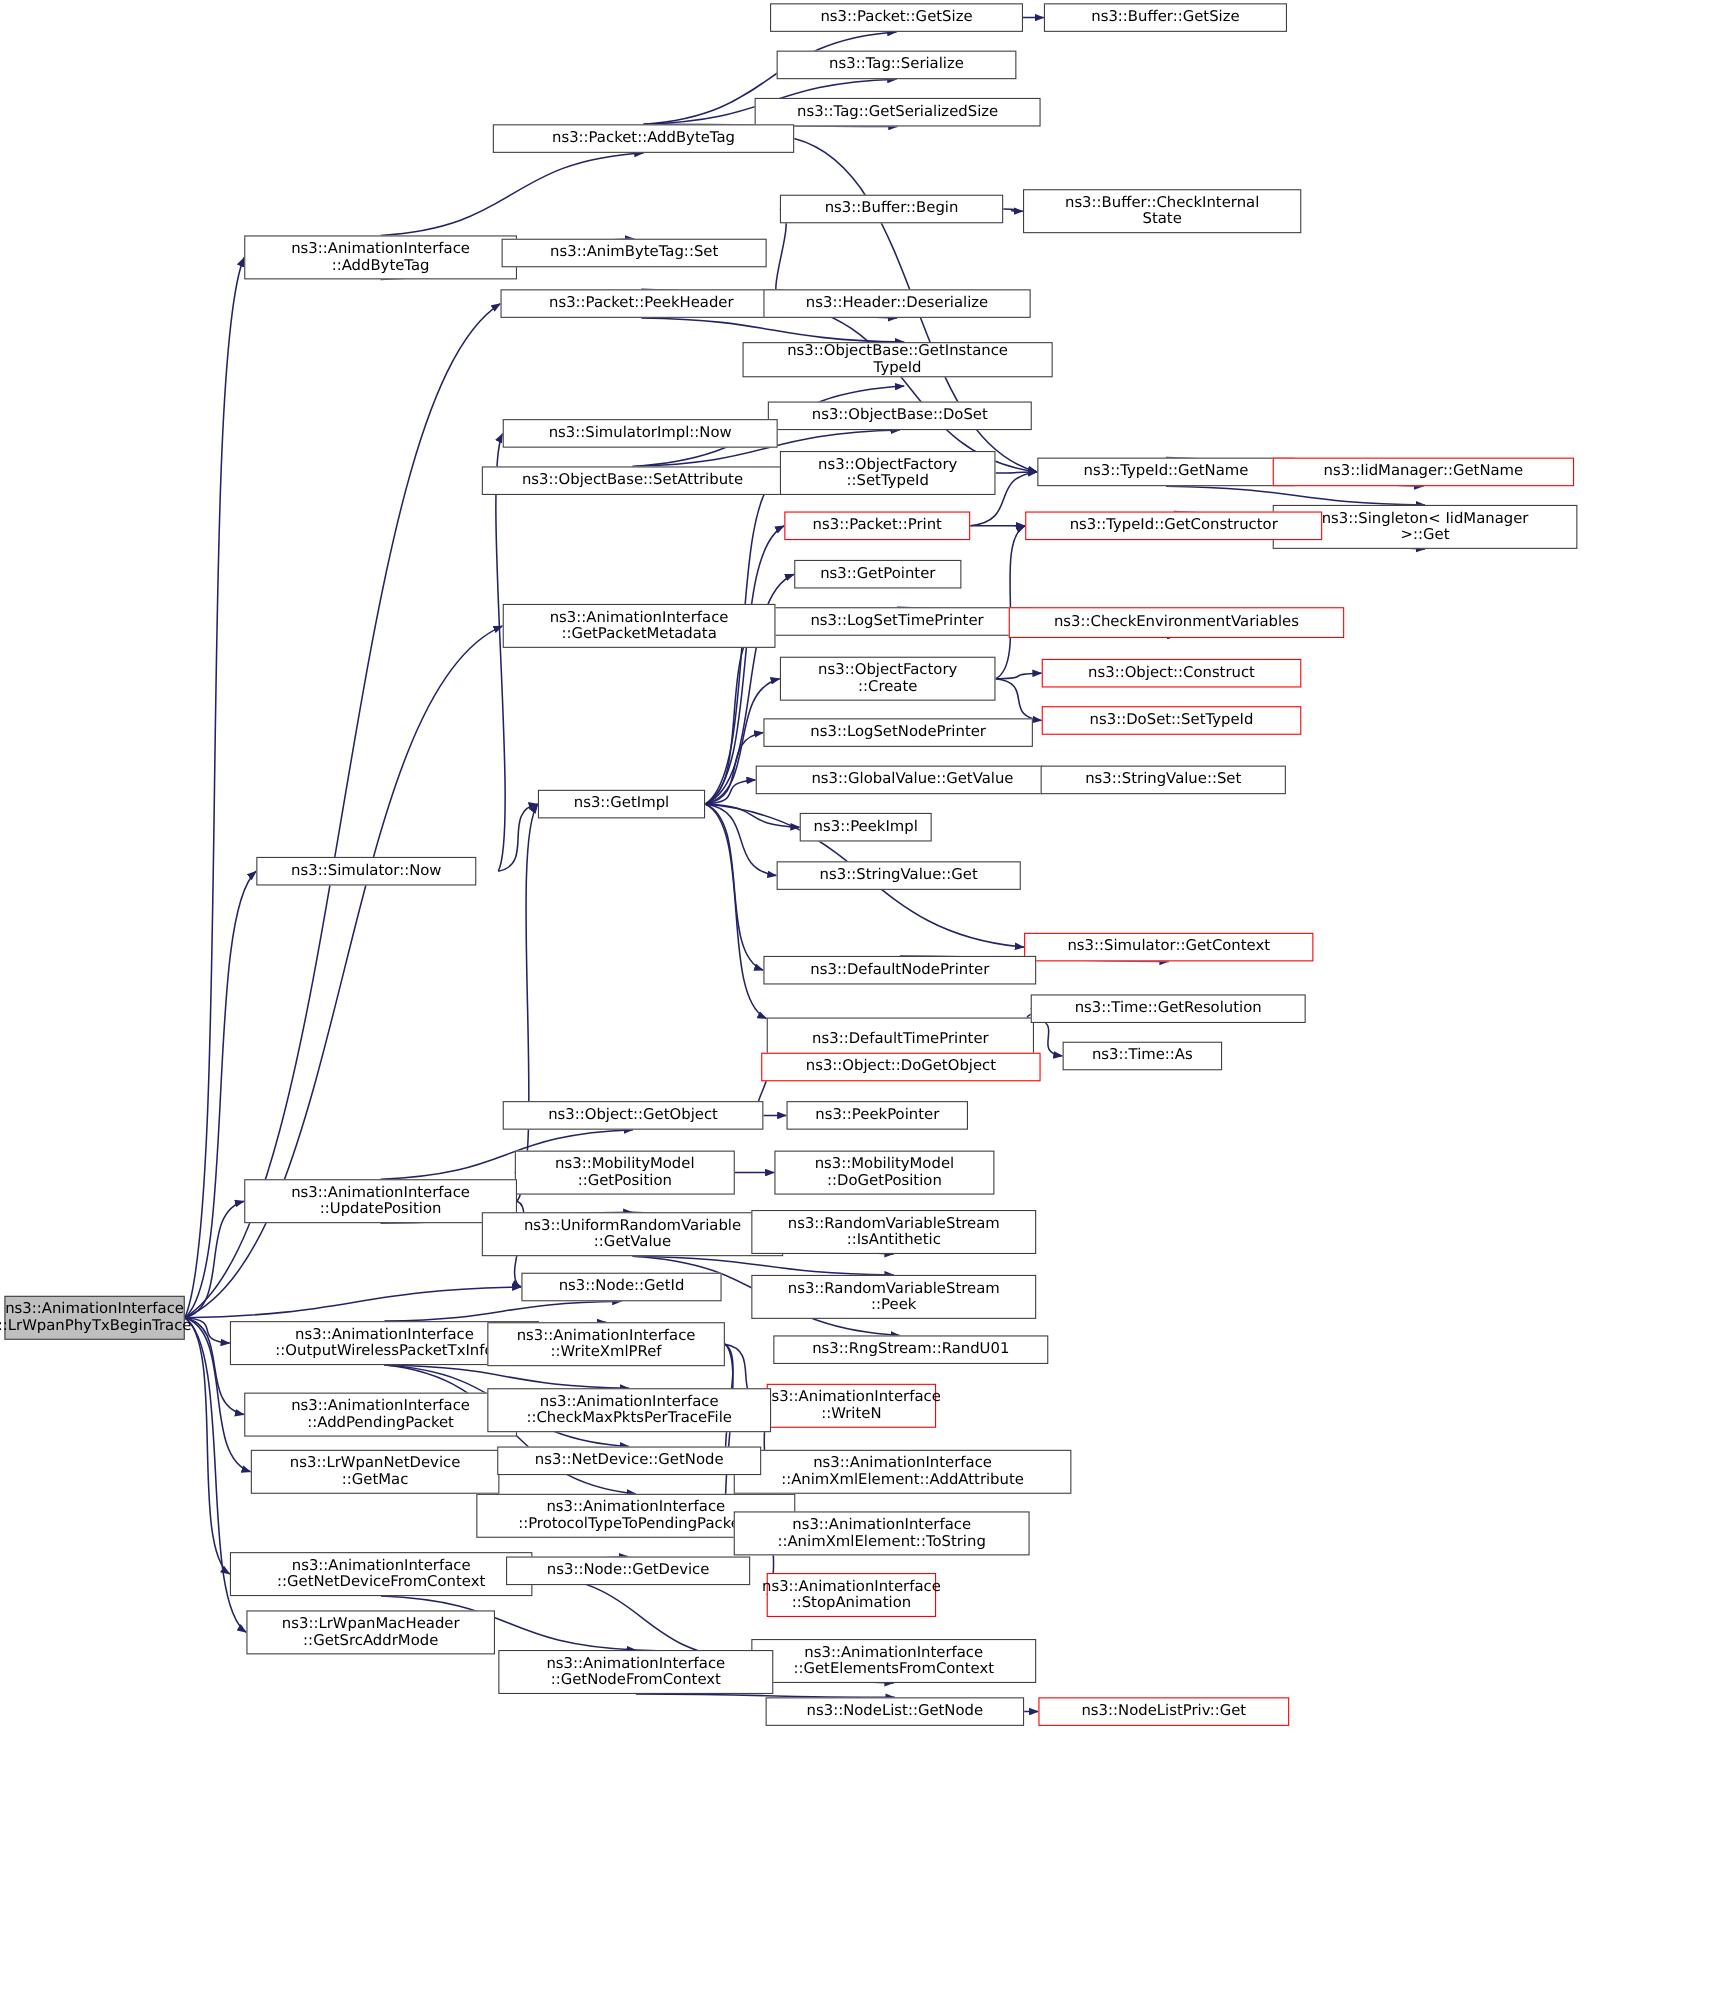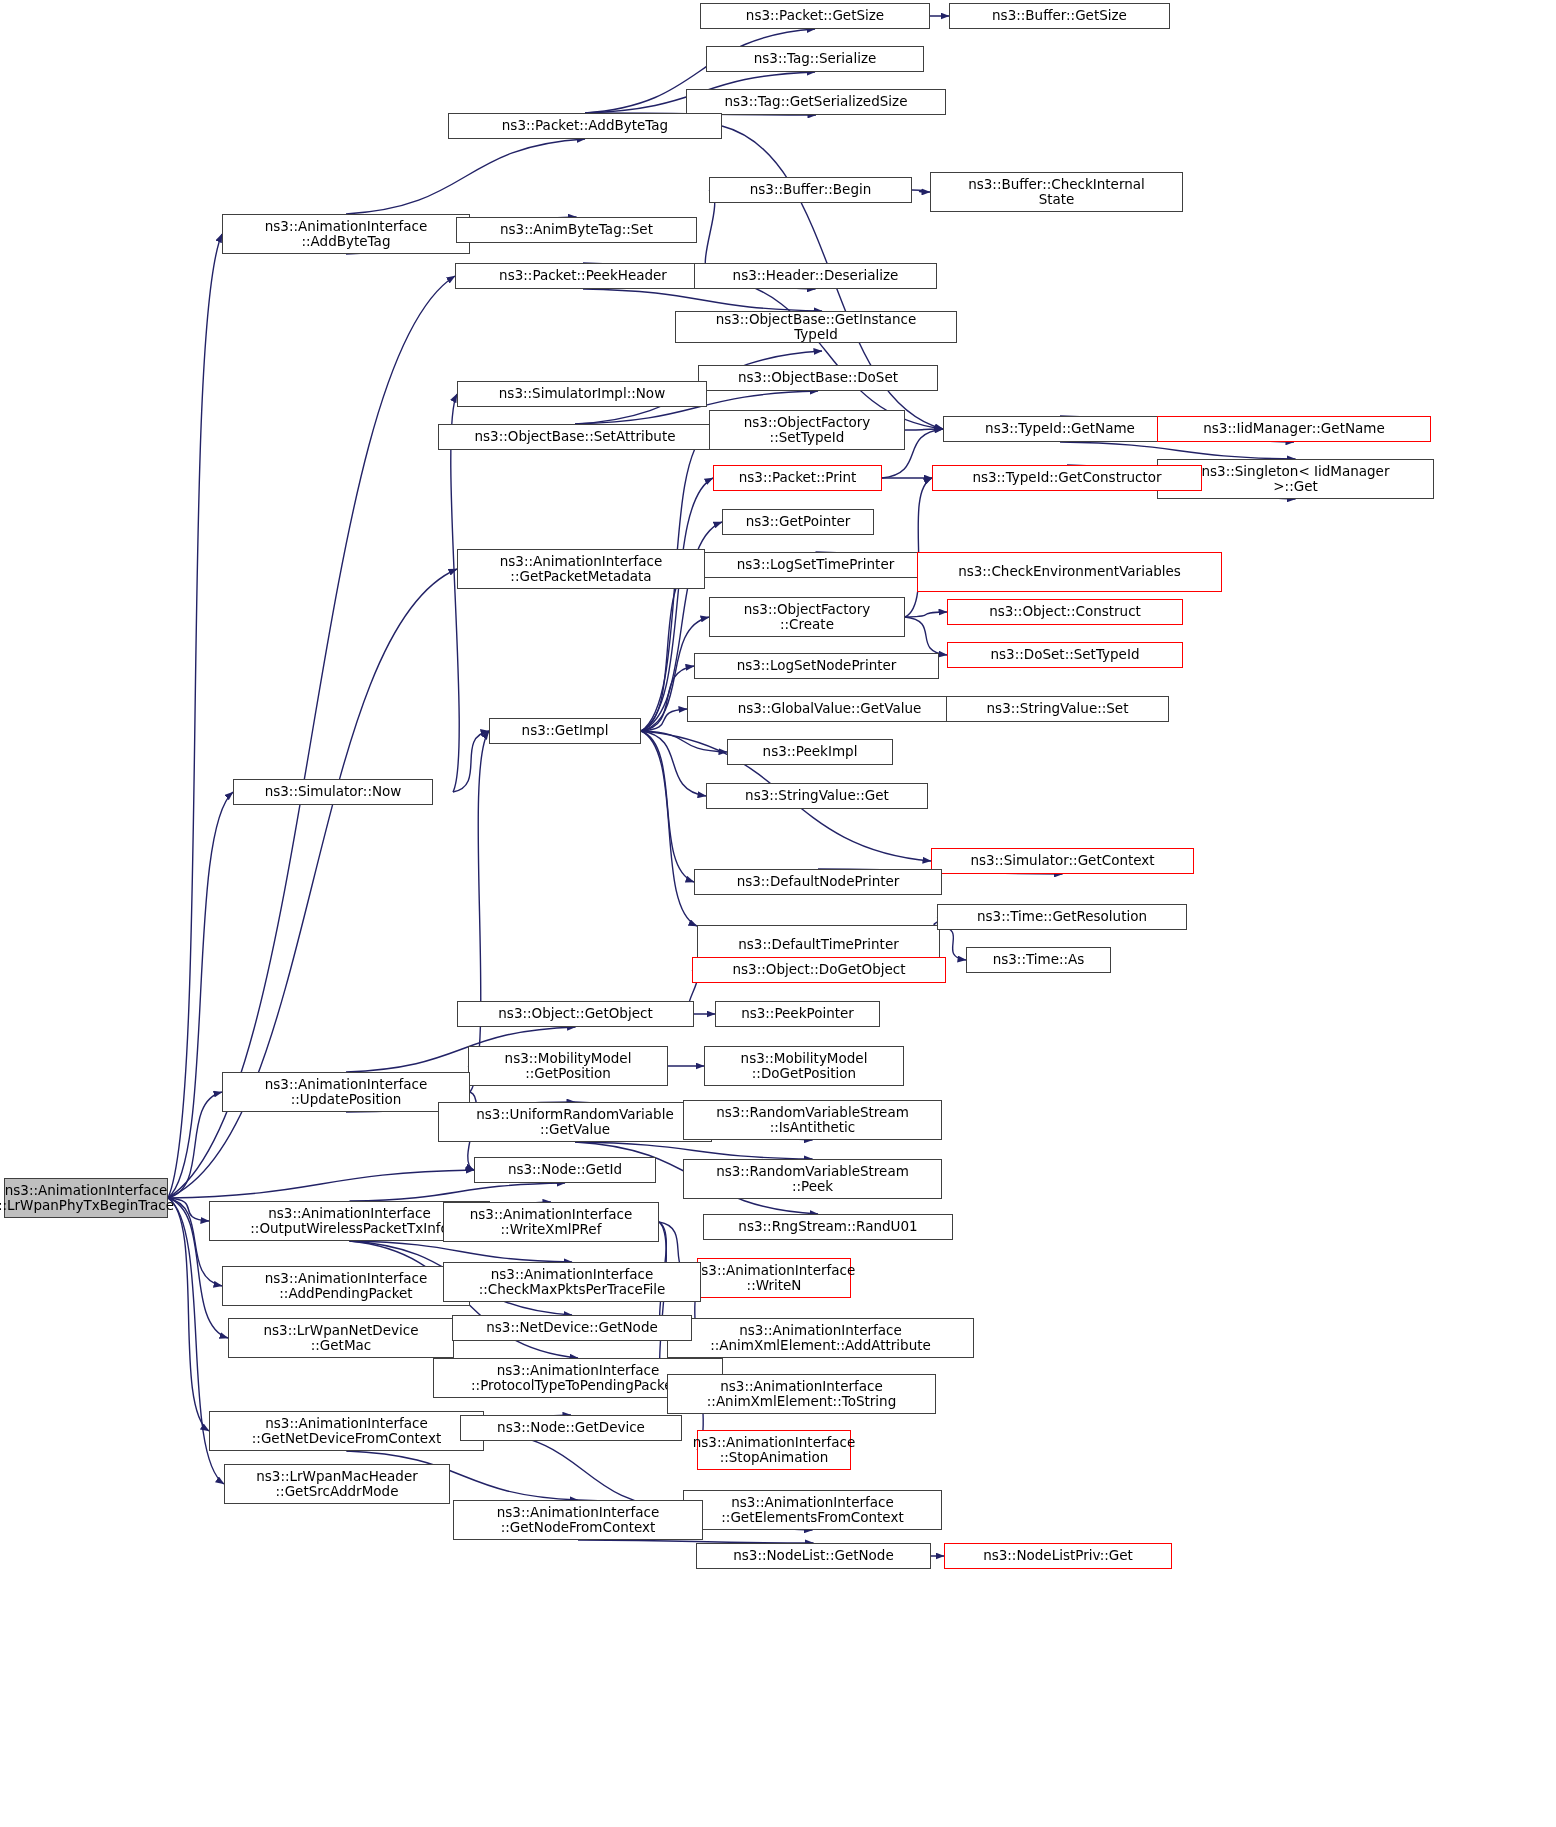--- a/index.html
+++ b/index.html
@@ -139,32 +139,32 @@
       <div class="node" style="left: 709px; top: 410px; width: 196px; height: 40px;">ns3::ObjectFactory
 ::SetTypeId</div>
       <div class="node" style="left: 943px; top: 416px; width: 234px; height: 26px;">ns3::TypeId::GetName</div>
       <div class="node red" style="left: 1157px; top: 416px; width: 274px; height: 26px;">ns3::IidManager::GetName</div>
       <div class="node" style="left: 1157px; top: 459px; width: 277px; height: 40px;">ns3::Singleton&lt; IidManager
 &gt;::Get</div>
       <div class="node red" style="left: 713px; top: 465px; width: 169px; height: 26px;">ns3::Packet::Print</div>
       <div class="node red" style="left: 932px; top: 465px; width: 270px; height: 26px;">ns3::TypeId::GetConstructor</div>
       <div class="node" style="left: 722px; top: 509px; width: 152px; height: 26px;">ns3::GetPointer</div>
       <div class="node" style="left: 694px; top: 552px; width: 243px; height: 26px;">ns3::LogSetTimePrinter</div>
-      <div class="node red" style="left: 917px; top: 552px; width: 305px; height: 40px;">ns3::CheckEnvironmentVariables</div>
+      <div class="node red" style="left: 917px; top: 552px; width: 305px; height: 28px;">ns3::CheckEnvironmentVariables</div>
       <div class="node" style="left: 457px; top: 549px; width: 248px; height: 40px;">ns3::AnimationInterface
 ::GetPacketMetadata</div>
       <div class="node" style="left: 709px; top: 597px; width: 196px; height: 40px;">ns3::ObjectFactory
 ::Create</div>
       <div class="node red" style="left: 947px; top: 599px; width: 236px; height: 26px;">ns3::Object::Construct</div>
       <div class="node red" style="left: 947px; top: 642px; width: 236px; height: 26px;">ns3::DoSet::SetTypeId</div>
       <div class="node" style="left: 694px; top: 653px; width: 245px; height: 26px;">ns3::LogSetNodePrinter</div>
       <div class="node" style="left: 687px; top: 696px; width: 261px; height: 26px; padding-left: 27px;">ns3::GlobalValue::GetValue</div>
       <div class="node" style="left: 946px; top: 696px; width: 223px; height: 26px;">ns3::StringValue::Set</div>
       <div class="node" style="left: 489px; top: 718px; width: 152px; height: 26px; text-align: center;">ns3::GetImpl</div>
-      <div class="node" style="left: 727px; top: 739px; width: 166px; height: 26px;">ns3::PeekImpl</div>
+      <div class="node" style="left: 727px; top: 739px; width: 120px; height: 26px;">ns3::PeekImpl</div>
       <div class="node" style="left: 706px; top: 783px; width: 222px; height: 26px;">ns3::StringValue::Get</div>
       <div class="node" style="left: 233px; top: 779px; width: 200px; height: 26px;">ns3::Simulator::Now</div>
       <div class="node red" style="left: 931px; top: 848px; width: 263px; height: 26px;">ns3::Simulator::GetContext</div>
       <div class="node" style="left: 694px; top: 869px; width: 248px; height: 26px;">ns3::DefaultNodePrinter</div>
       <div class="node" style="left: 697px; top: 913px; width: 243px; height: 40px; margin-top: 12px;">ns3::DefaultTimePrinter</div>
       <div class="node" style="left: 937px; top: 904px; width: 250px; height: 26px;">ns3::Time::GetResolution</div>
       <div class="node" style="left: 966px; top: 947px; width: 145px; height: 26px;">ns3::Time::As</div>
       <div class="node red" style="left: 692px; top: 957px; width: 254px; height: 26px;">ns3::Object::DoGetObject</div>
       <div class="node" style="left: 457px; top: 1001px; width: 237px; height: 26px;">ns3::Object::GetObject</div>
       <div class="node" style="left: 715px; top: 1001px; width: 165px; height: 26px;">ns3::PeekPointer</div>

